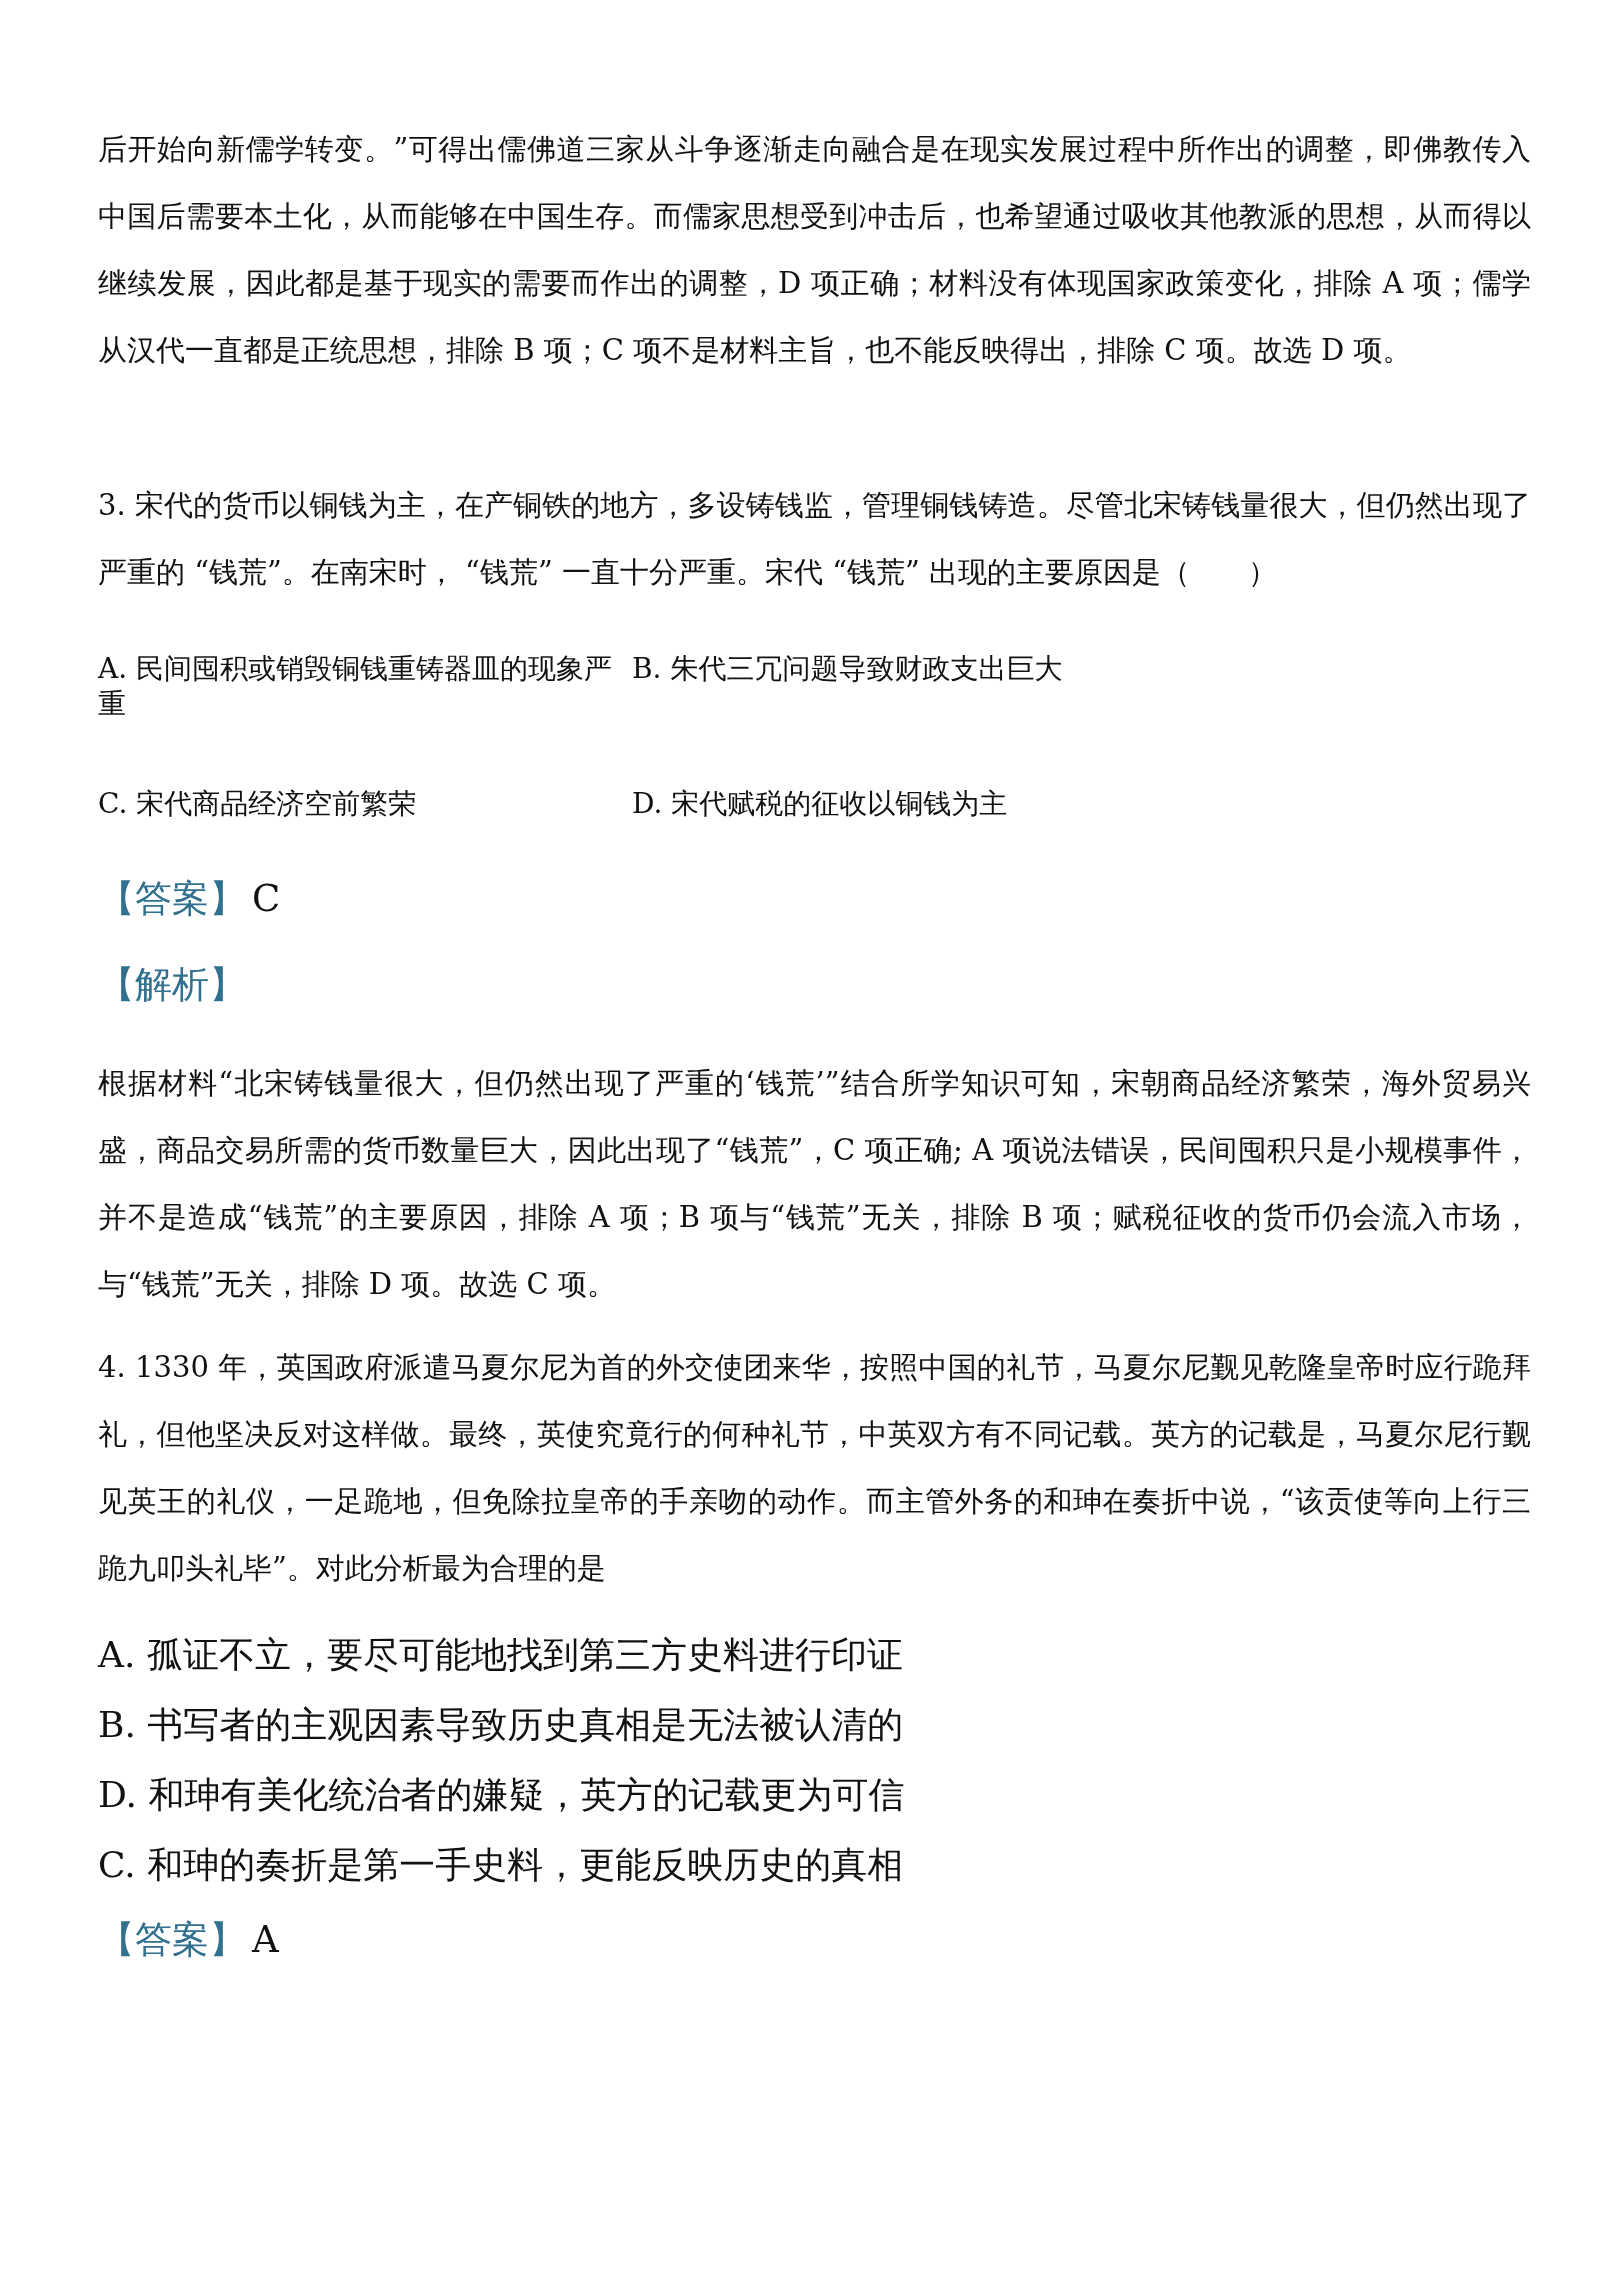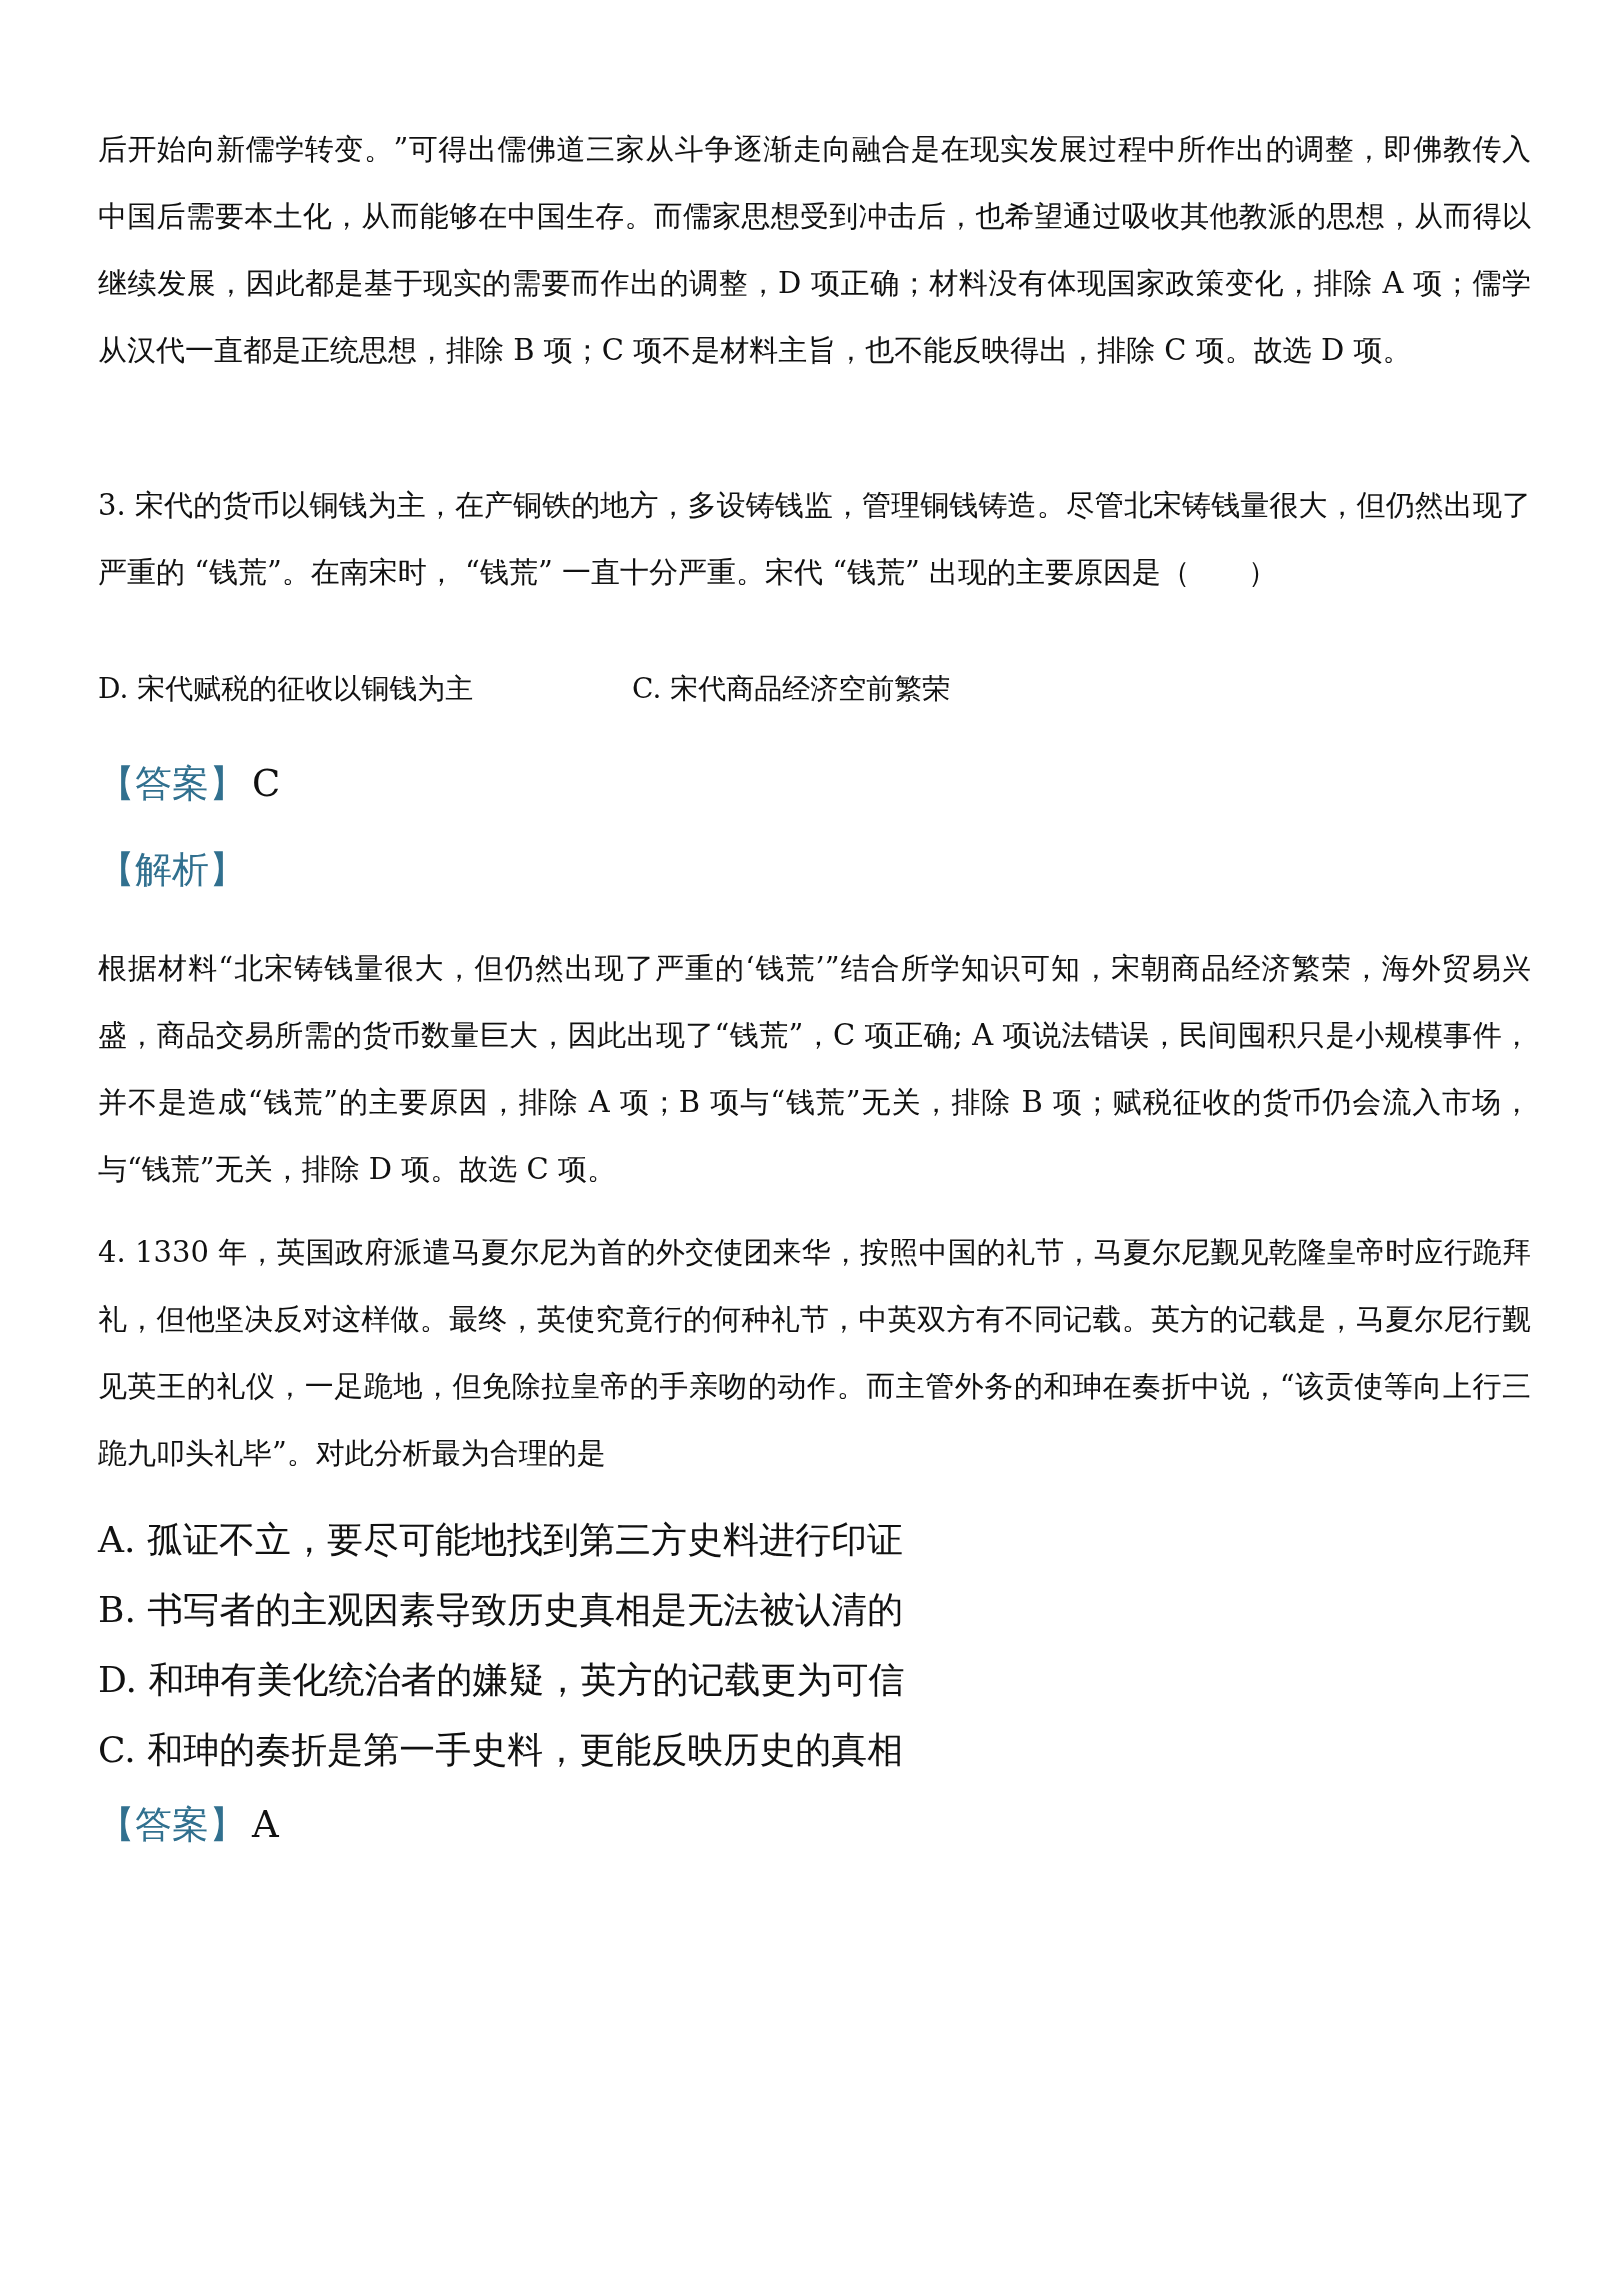--- a/index.html
+++ b/index.html
@@ -54,23 +54,27 @@
 </head>
 <body>
 
 <div class="page">
   <div class="content">
 
     <p class="para">后开始向新儒学转变。”可得出儒佛道三家从斗争逐渐走向融合是在现实发展过程中所作出的调整，即佛教传入中国后需要本土化，从而能够在中国生存。而儒家思想受到冲击后，也希望通过吸收其他教派的思想，从而得以继续发展，因此都是基于现实的需要而作出的调整，D 项正确；材料没有体现国家政策变化，排除 A 项；儒学从汉代一直都是正统思想，排除 B 项；C 项不是材料主旨，也不能反映得出，排除 C 项。故选 D 项。</p>
 
     <p class="para q3-stem">3. 宋代的货币以铜钱为主，在产铜铁的地方，多设铸钱监，管理铜钱铸造。尽管北宋铸钱量很大，但仍然出现了严重的 “钱荒”。在南宋时， “钱荒” 一直十分严重。宋代 “钱荒” 出现的主要原因是（　　）</p>
 
+    <div class="opt-row row1">
+      <span class="opt">A. 民间囤积或销毁铜钱重铸器皿的现象严重</span>
+      <span class="opt">B. 朱代三冗问题导致财政支出巨大</span>
+    </div>
     <div class="opt-row row2">
+      <span class="opt">C. 宋代商品经济空前繁荣</span>
       <span class="opt">D. 宋代赋税的征收以铜钱为主</span>
-      <span class="opt">C. 宋代商品经济空前繁荣</span>
     </div>
 
     <p class="answer-line answer3">
       <span class="label-blue">【答案】</span><span class="answer-value">C</span>
     </p>
 
     <p class="answer-line analysis-label-line">
       <span class="label-blue">【解析】</span>
     </p>
 

